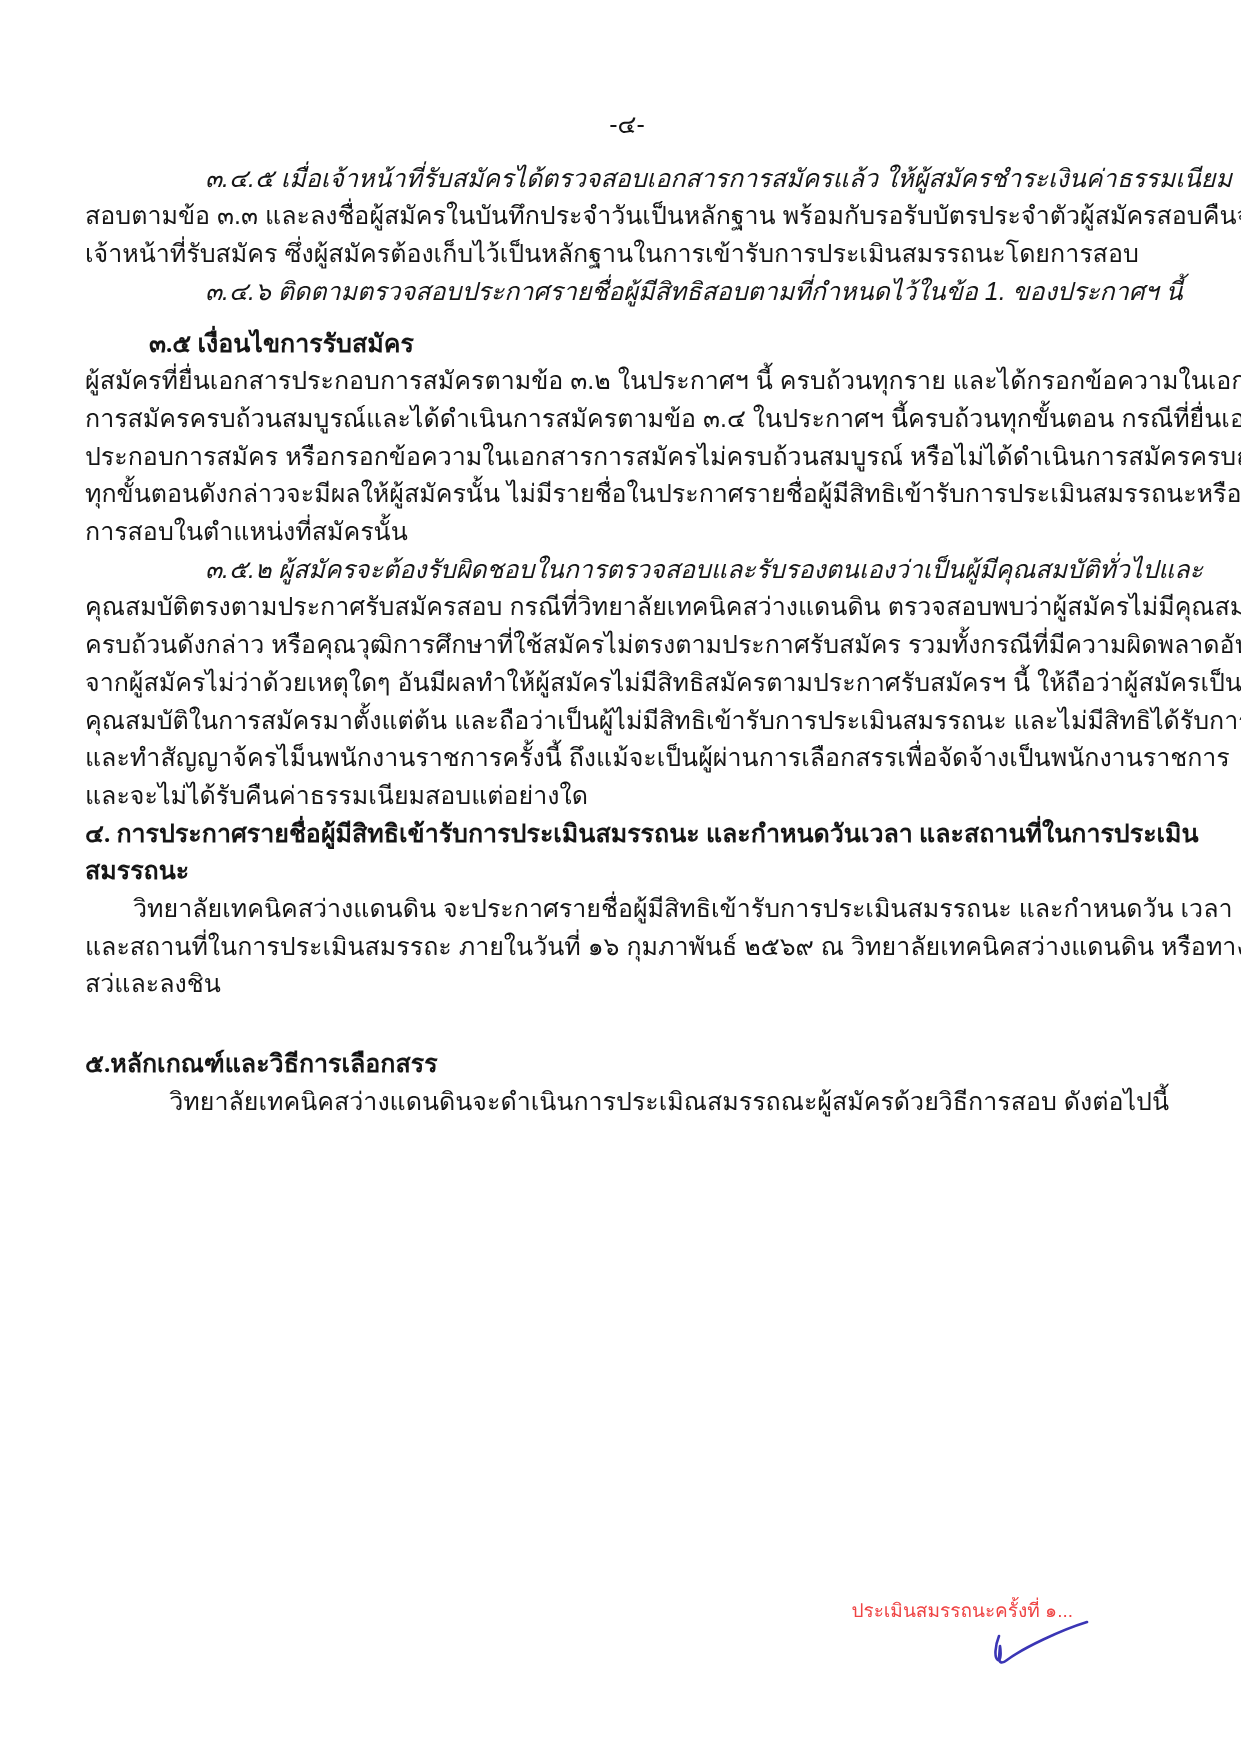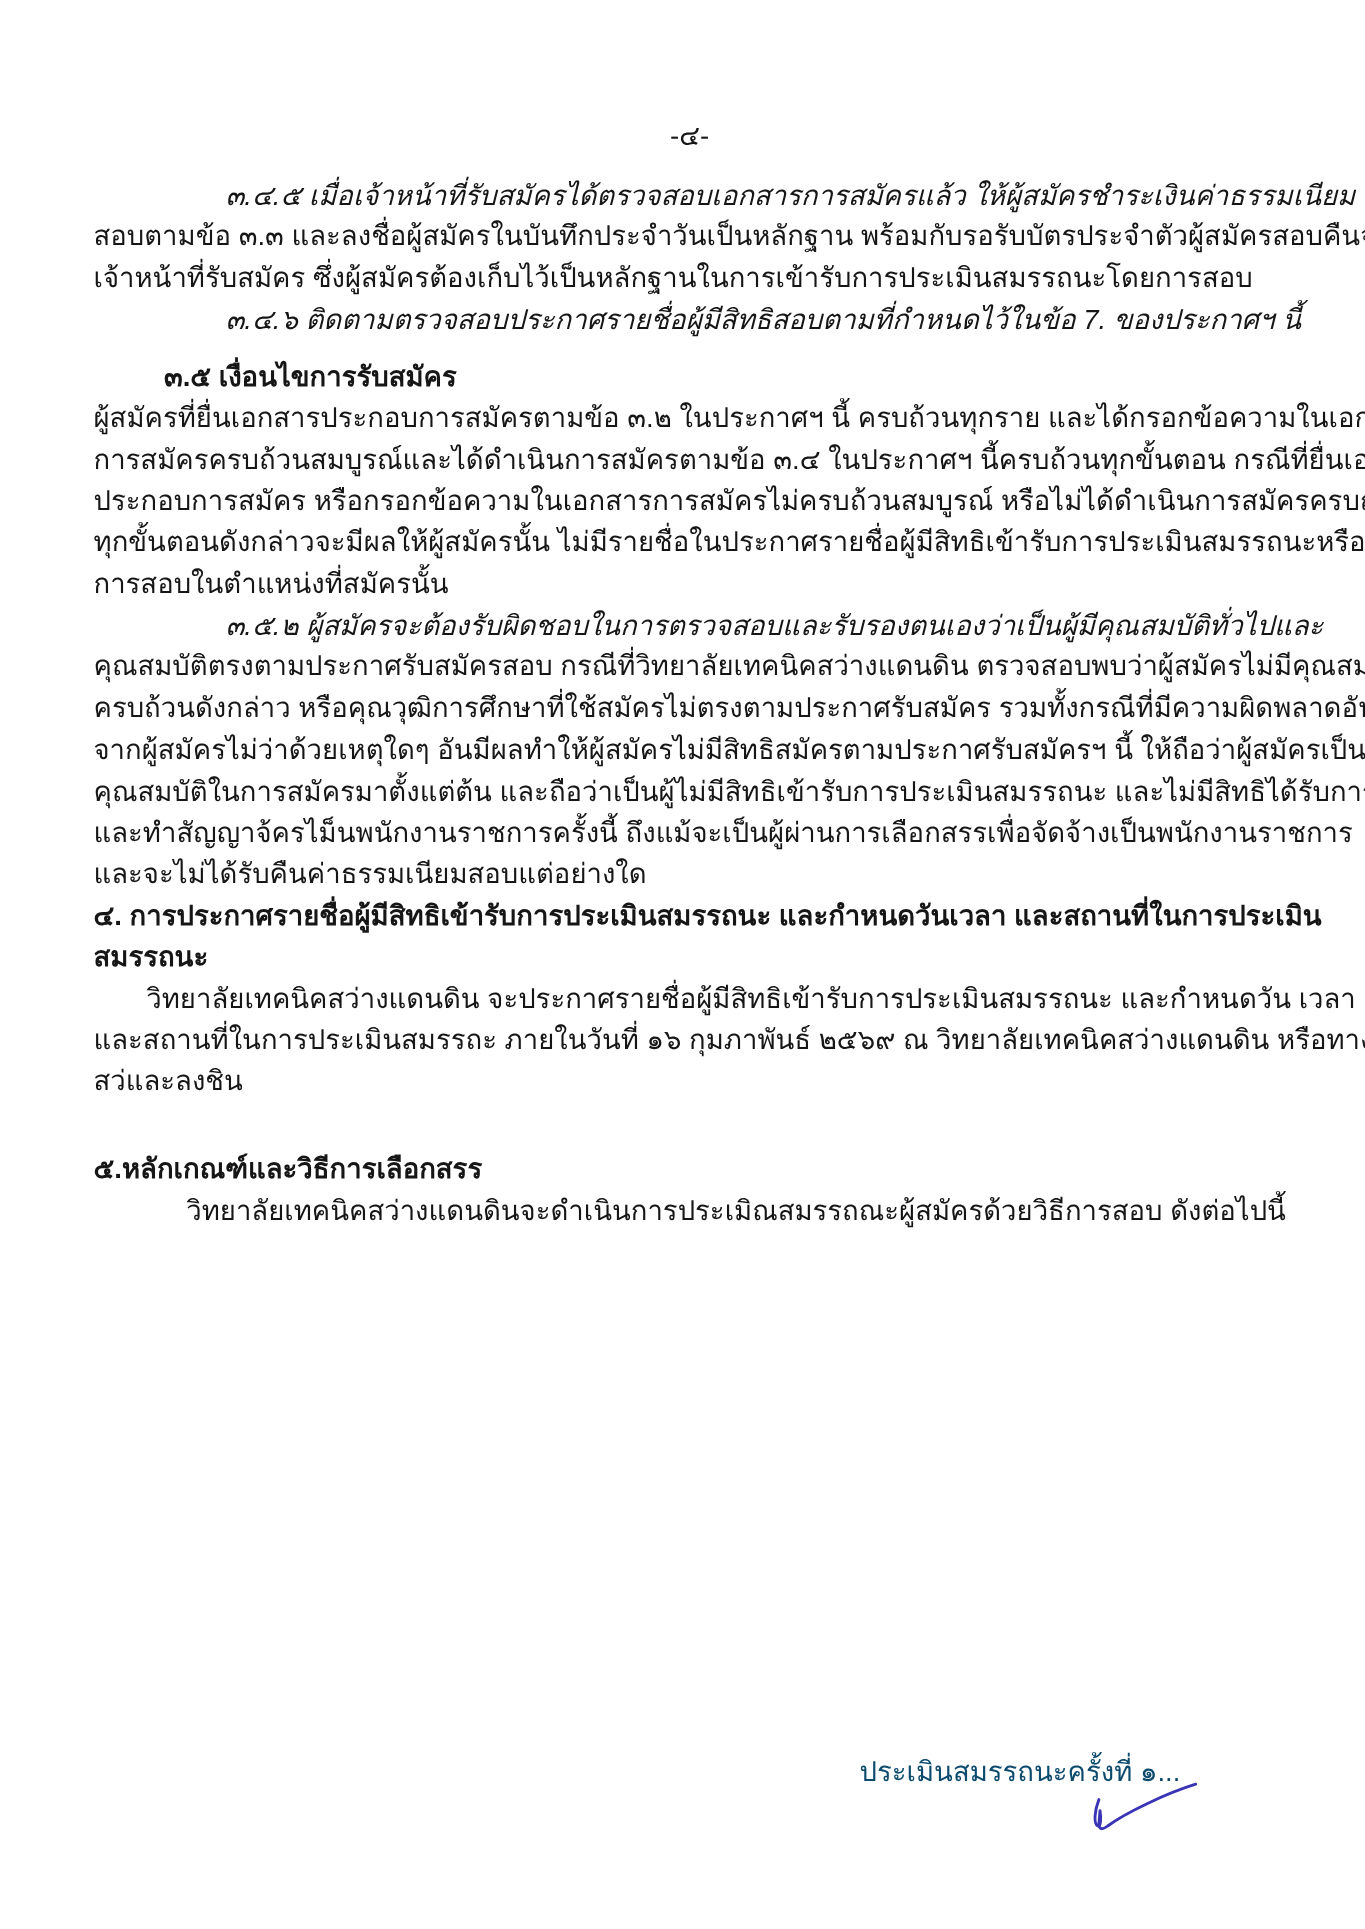--- a/index.html
+++ b/index.html
@@ -14,51 +14,51 @@
     line-height:37.7px;
     box-sizing:border-box;
     padding:106px 72px 0 85px;
     overflow:hidden;
   }
   .line{white-space:nowrap;overflow:visible;}
   .center{text-align:center;}
   .indent-item{padding-left:120px;font-style:italic;}
   .indent-head{padding-left:64px;}
   .indent-para{padding-left:48px;text-align:right;}
-  .bold{font-weight:bold;}
+  .bold{font-weight:bold;font-family:Liberation Serif, serif;}
   .gap-sm{margin-top:16px;}
   .gap-head{margin-top:14px;}
   .gap-lg{margin-top:42px;}
   .footer-note{
     position:absolute;
     top:1596px;
     right:168px;
-    font-size:25px;
+    font-size:19px;
     line-height:30px;
-    color:#0c4a6e;
+    color:#ef4444;
   }
   .signature{
     position:absolute;
     top:1620px;
     left:985px;
     width:110px;
     height:58px;
   }
 </style>
 </head>
 <body>
 
 <div class="page">
 
   <div class="line center">-๔-</div>
 
   <div class="line indent-item gap-sm">๓.๔.๕ เมื่อเจ้าหน้าที่รับสมัครได้ตรวจสอบเอกสารการสมัครแล้ว ให้ผู้สมัครชำระเงินค่าธรรมเนียม</div>
   <div class="line">สอบตามข้อ ๓.๓ และลงชื่อผู้สมัครในบันทึกประจำวันเป็นหลักฐาน พร้อมกับรอรับบัตรประจำตัวผู้สมัครสอบคืนจาก</div>
   <div class="line">เจ้าหน้าที่รับสมัคร ซึ่งผู้สมัครต้องเก็บไว้เป็นหลักฐานในการเข้ารับการประเมินสมรรถนะโดยการสอบ</div>
-  <div class="line indent-item">๓.๔.๖ ติดตามตรวจสอบประกาศรายชื่อผู้มีสิทธิสอบตามที่กำหนดไว้ในข้อ 7. ของประกาศฯ นี้</div>
+  <div class="line indent-item">๓.๔.๖ ติดตามตรวจสอบประกาศรายชื่อผู้มีสิทธิสอบตามที่กำหนดไว้ในข้อ 1. ของประกาศฯ นี้</div>
 
   <div class="line indent-head bold gap-head">๓.๕ เงื่อนไขการรับสมัคร</div>
 
   <div class="line">ผู้สมัครที่ยื่นเอกสารประกอบการสมัครตามข้อ ๓.๒ ในประกาศฯ นี้ ครบถ้วนทุกราย และได้กรอกข้อความในเอกสาร</div>
   <div class="line">การสมัครครบถ้วนสมบูรณ์และได้ดำเนินการสมัครตามข้อ ๓.๔ ในประกาศฯ นี้ครบถ้วนทุกขั้นตอน กรณีที่ยื่นเอกสาร</div>
   <div class="line">ประกอบการสมัคร หรือกรอกข้อความในเอกสารการสมัครไม่ครบถ้วนสมบูรณ์ หรือไม่ได้ดำเนินการสมัครครบถ้วน</div>
   <div class="line">ทุกขั้นตอนดังกล่าวจะมีผลให้ผู้สมัครนั้น ไม่มีรายชื่อในประกาศรายชื่อผู้มีสิทธิเข้ารับการประเมินสมรรถนะหรือเข้ารับ</div>
   <div class="line">การสอบในตำแหน่งที่สมัครนั้น</div>
 
   <div class="line indent-item">๓.๕.๒ ผู้สมัครจะต้องรับผิดชอบในการตรวจสอบและรับรองตนเองว่าเป็นผู้มีคุณสมบัติทั่วไปและ</div>

